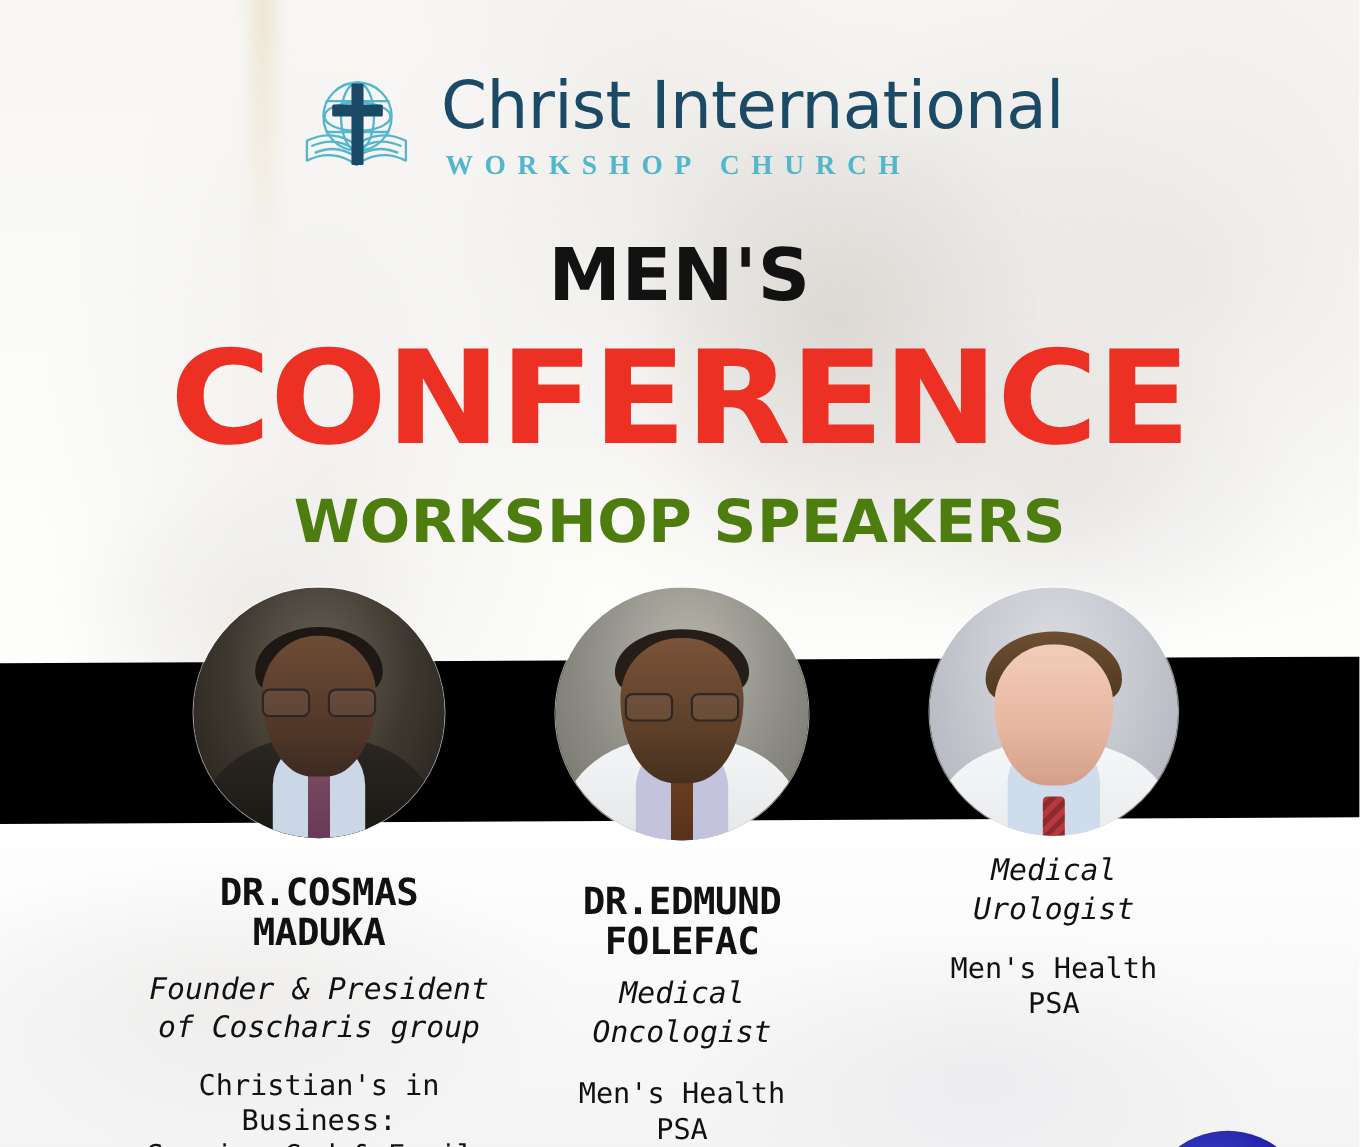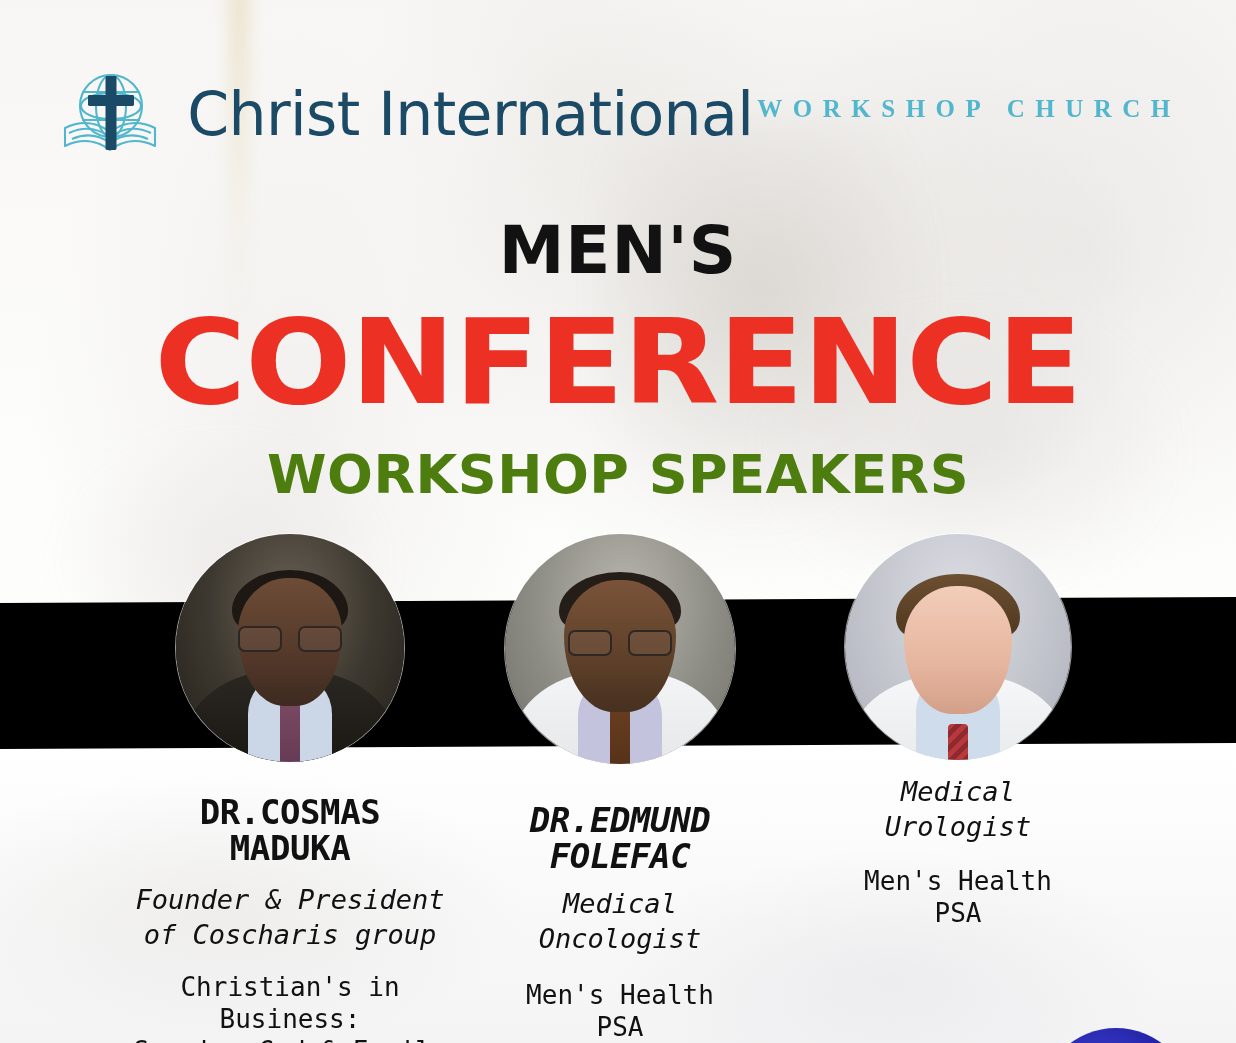--- a/index.html
+++ b/index.html
@@ -75,21 +75,21 @@
   .logo-row {
     position: absolute;
     left: 0; top: 62px;
     width: 1236px;
     display: flex;
     justify-content: center;
     align-items: center;
     gap: 20px;
   }
   .logo-mark { width: 112px; height: 104px; display: block; }
-  .logo-words { display: flex; flex-direction: row; line-height: 1; }
+  .logo-words { display: flex; flex-direction: column; line-height: 1; }
   .logo-line1 {
     font-family: "DejaVu Sans", sans-serif;
     font-size: 60px;
     font-weight: 400;
     letter-spacing: -0.6px;
     color: #1b4a66;
     white-space: nowrap;
   }
   .logo-line2 {
     font-family: "Liberation Serif", serif;
@@ -261,21 +261,21 @@
   .sp-name {
     font-family: "DejaVu Sans Mono", monospace;
     font-weight: 700;
     font-size: 34px;
     letter-spacing: -0.4px;
     color: #111111;
     line-height: 1.06;
     white-space: pre-line;
   }
   .sp-1 .sp-name { margin-top: 32px; }
-  .sp-2 .sp-name { margin-top: 38px; font-style: italic; }
+  .sp-2 .sp-name { margin-top: 38px; }
   .sp-3 .sp-name { margin-top: 36px; }
 
   .sp-role {
     font-family: "DejaVu Sans Mono", monospace;
     font-style: italic;
     font-weight: 400;
     font-size: 27px;
     color: #111111;
     line-height: 1.3;
     white-space: pre-line;

